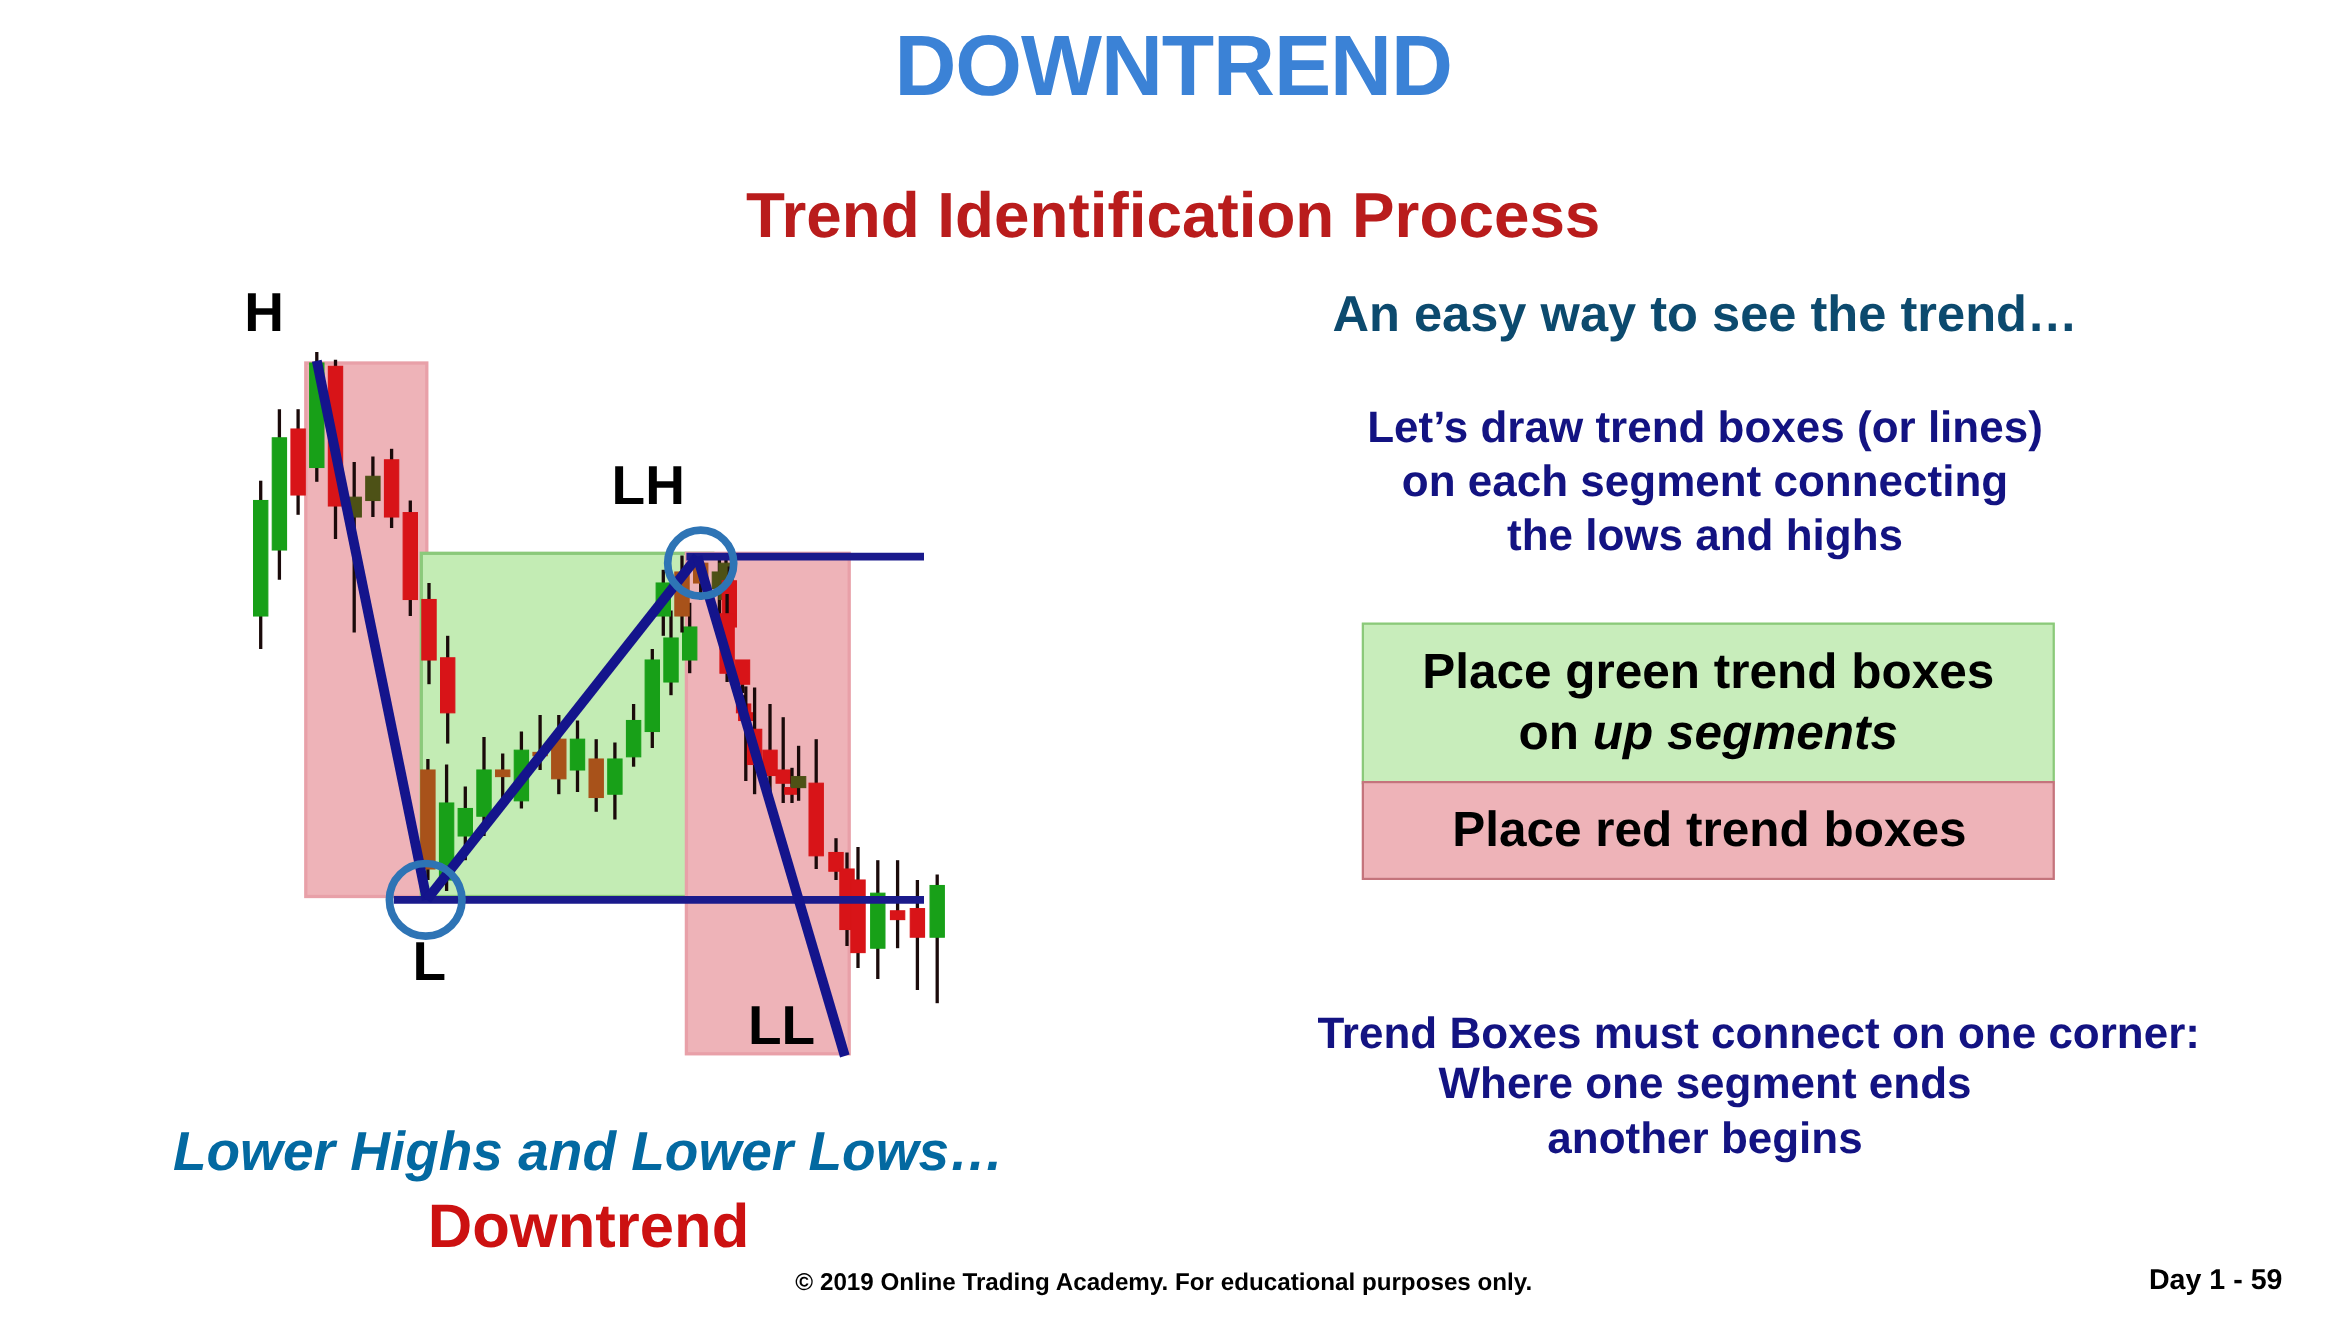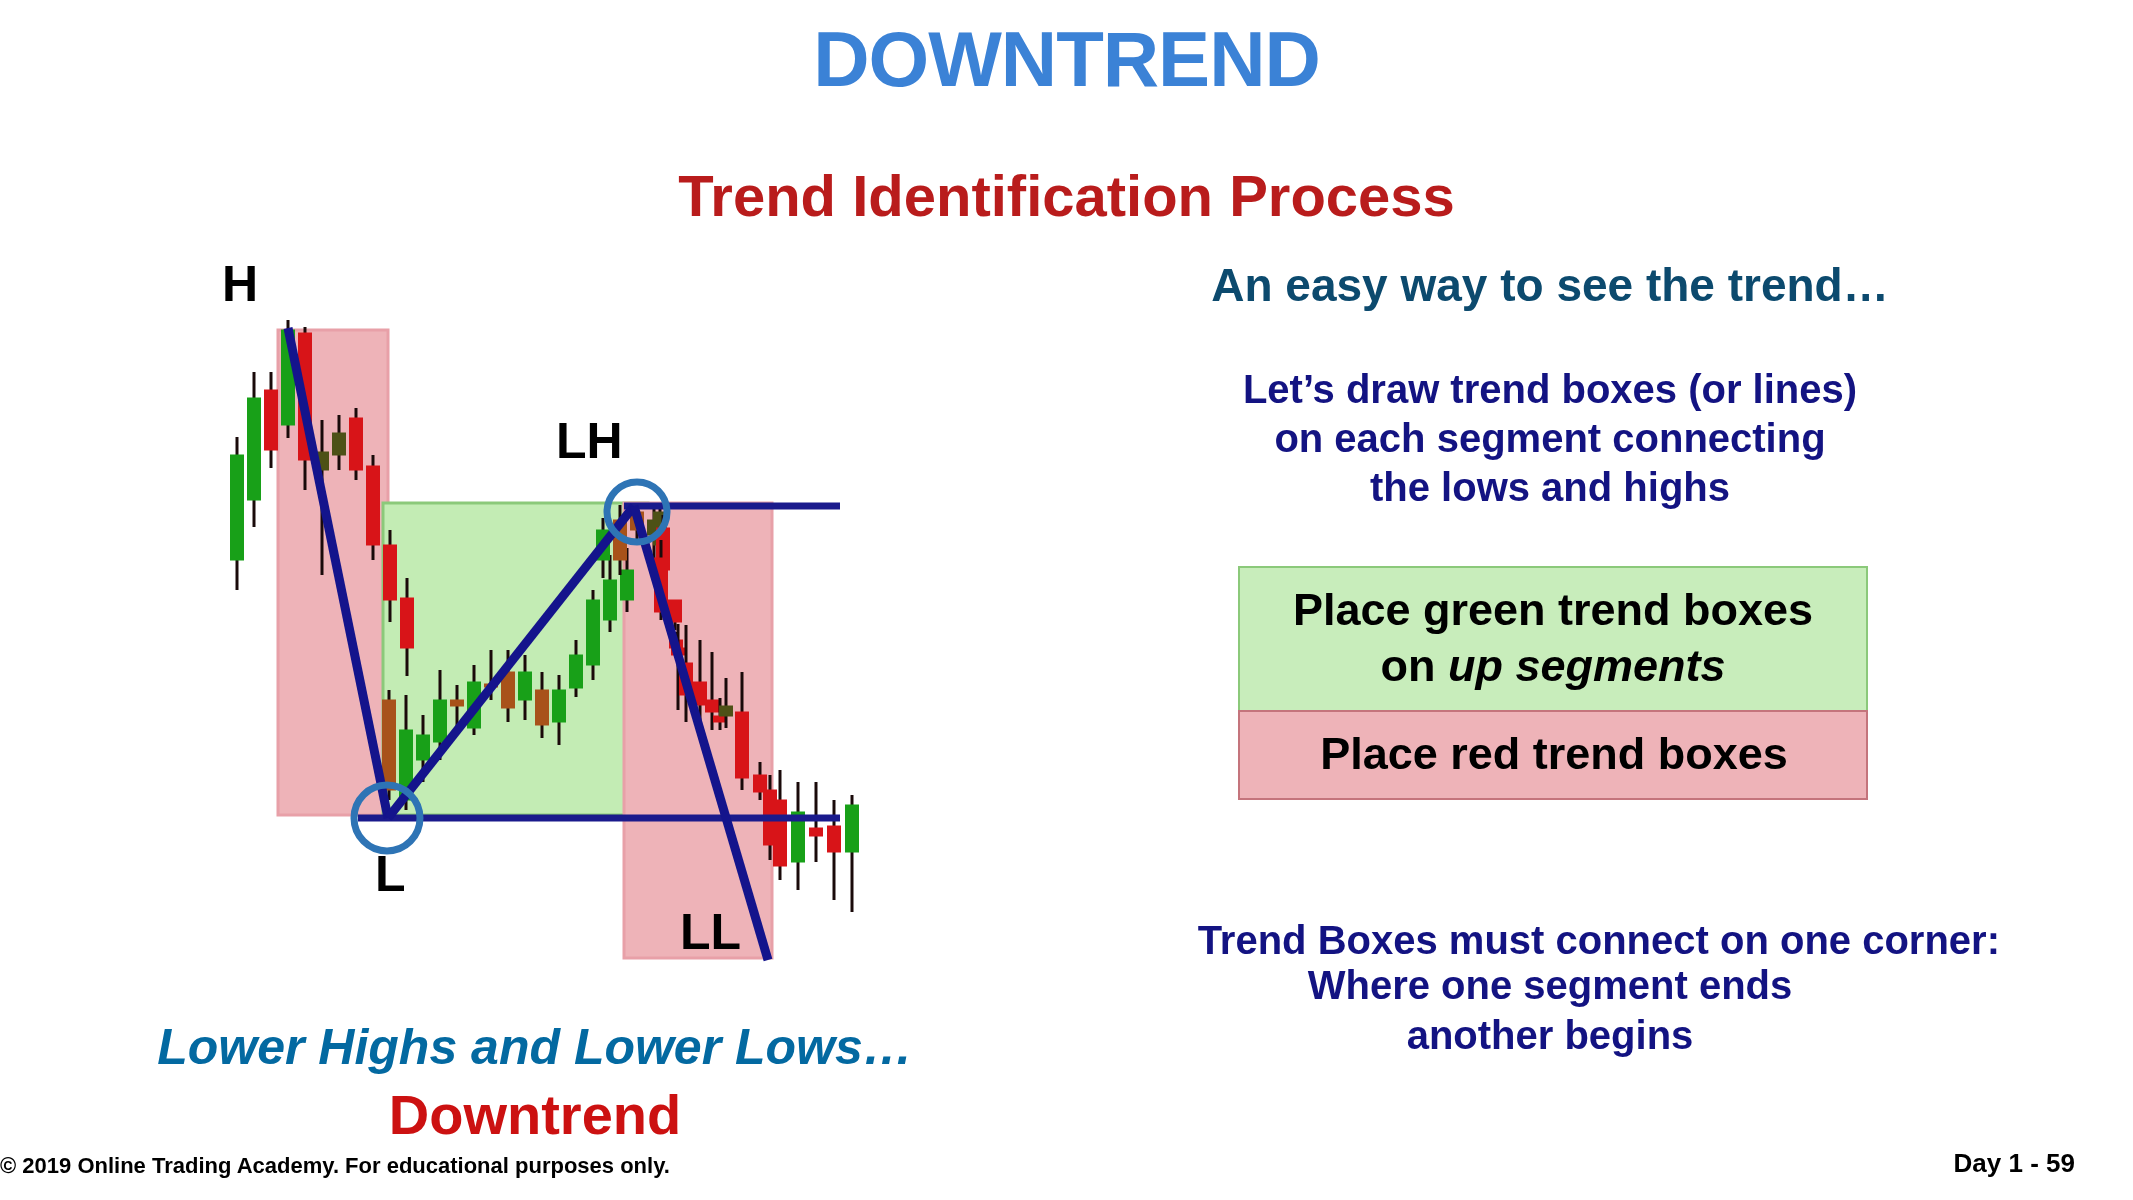--- a/index.html
+++ b/index.html
@@ -25,21 +25,21 @@
   #rc-rule{left:1100px;top:894px;width:900px;text-align:right;
     font-size:40px;font-weight:bold;color:#131382;margin-top:24px;}
   #rc-rule2{left:1130px;top:960px;width:840px;text-align:center;
     font-size:40px;font-weight:bold;color:#131382;line-height:1.25;}
   
   #caption-1{left:110px;top:1018px;width:850px;text-align:center;
     font-size:50px;font-weight:bold;font-style:italic;color:#0369a1;}
   #caption-2{left:110px;top:1082px;width:850px;text-align:center;
     font-size:56px;font-weight:bold;color:#cc1111;}
   
-  #footer-copy{left:0;top:1153px;width:2116px;text-align:left;
+  #footer-copy{left:0;top:1153px;width:2116px;text-align:center;
     font-size:22px;font-weight:bold;color:#000000;}
   #footer-page{right:58px;top:1148px;font-size:26px;font-weight:bold;color:#000000;}
   
   .clabel{font-size:50px;font-weight:bold;color:#000;}
   #label-h{left:222px;top:255px;}
   #label-lh{left:556px;top:412px;}
   #label-l{left:375px;top:845px;}
   #label-ll{left:680px;top:903px;}
   #chart-svg{left:0;top:0;}
 </style>

